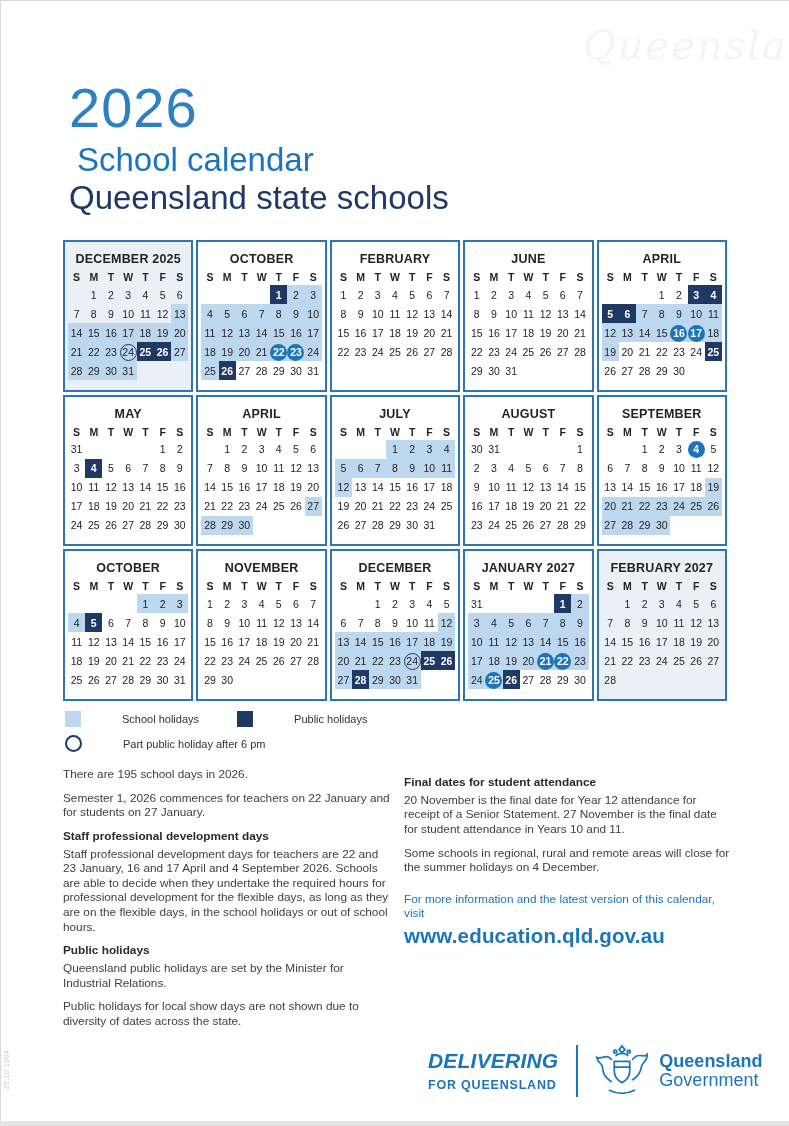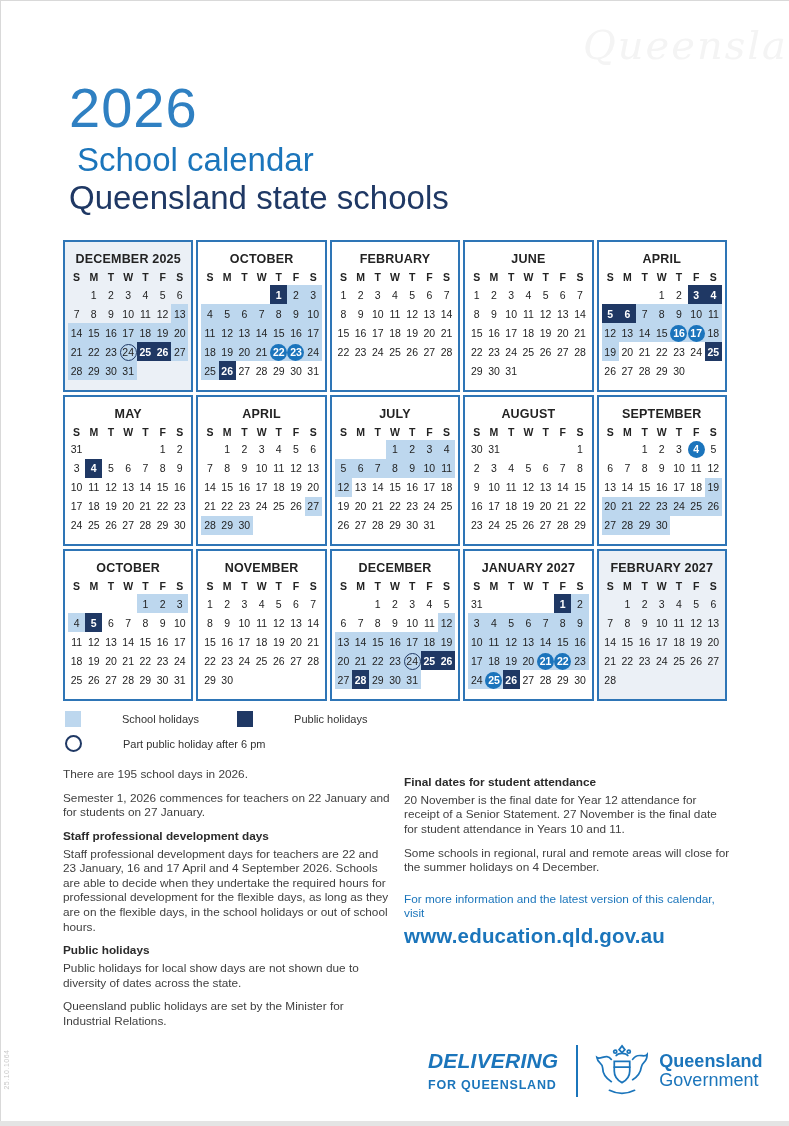--- a/index.html
+++ b/index.html
@@ -802,22 +802,22 @@
   </div>
 </div>
 
 <div class="info-cols">
   <div class="col" id="col-left">
       <p class="p">There are 195 school days in 2026.</p>
       <p class="p">Semester 1, 2026 commences for teachers on 22 January and for students on 27 January.</p>
       <p class="h">Staff professional development days</p>
       <p class="p">Staff professional development days for teachers are 22 and 23 January, 16 and 17 April and 4 September 2026. Schools are able to decide when they undertake the required hours for professional development for the flexible days, as long as they are on the flexible days, in the school holidays or out of school hours.</p>
       <p class="h">Public holidays</p>
+      <p class="p">Queensland public holidays are set by the Minister for Industrial Relations.</p>
       <p class="p">Public holidays for local show days are not shown due to diversity of dates across the state.</p>
-      <p class="p">Queensland public holidays are set by the Minister for Industrial Relations.</p>
     </div>
   <div class="col">
     <div id="col-right">
         <p class="h">Final dates for student attendance</p>
         <p class="p">20 November is the final date for Year 12 attendance for receipt of a Senior Statement. 27 November is the final date for student attendance in Years 10 and 11.</p>
         <p class="p">Some schools in regional, rural and remote areas will close for the summer holidays on 4 December.</p>
       </div>
     <div class="more">For more information and the latest version of this calendar, visit</div>
     <div class="url">www.education.qld.gov.au</div>
   </div>

